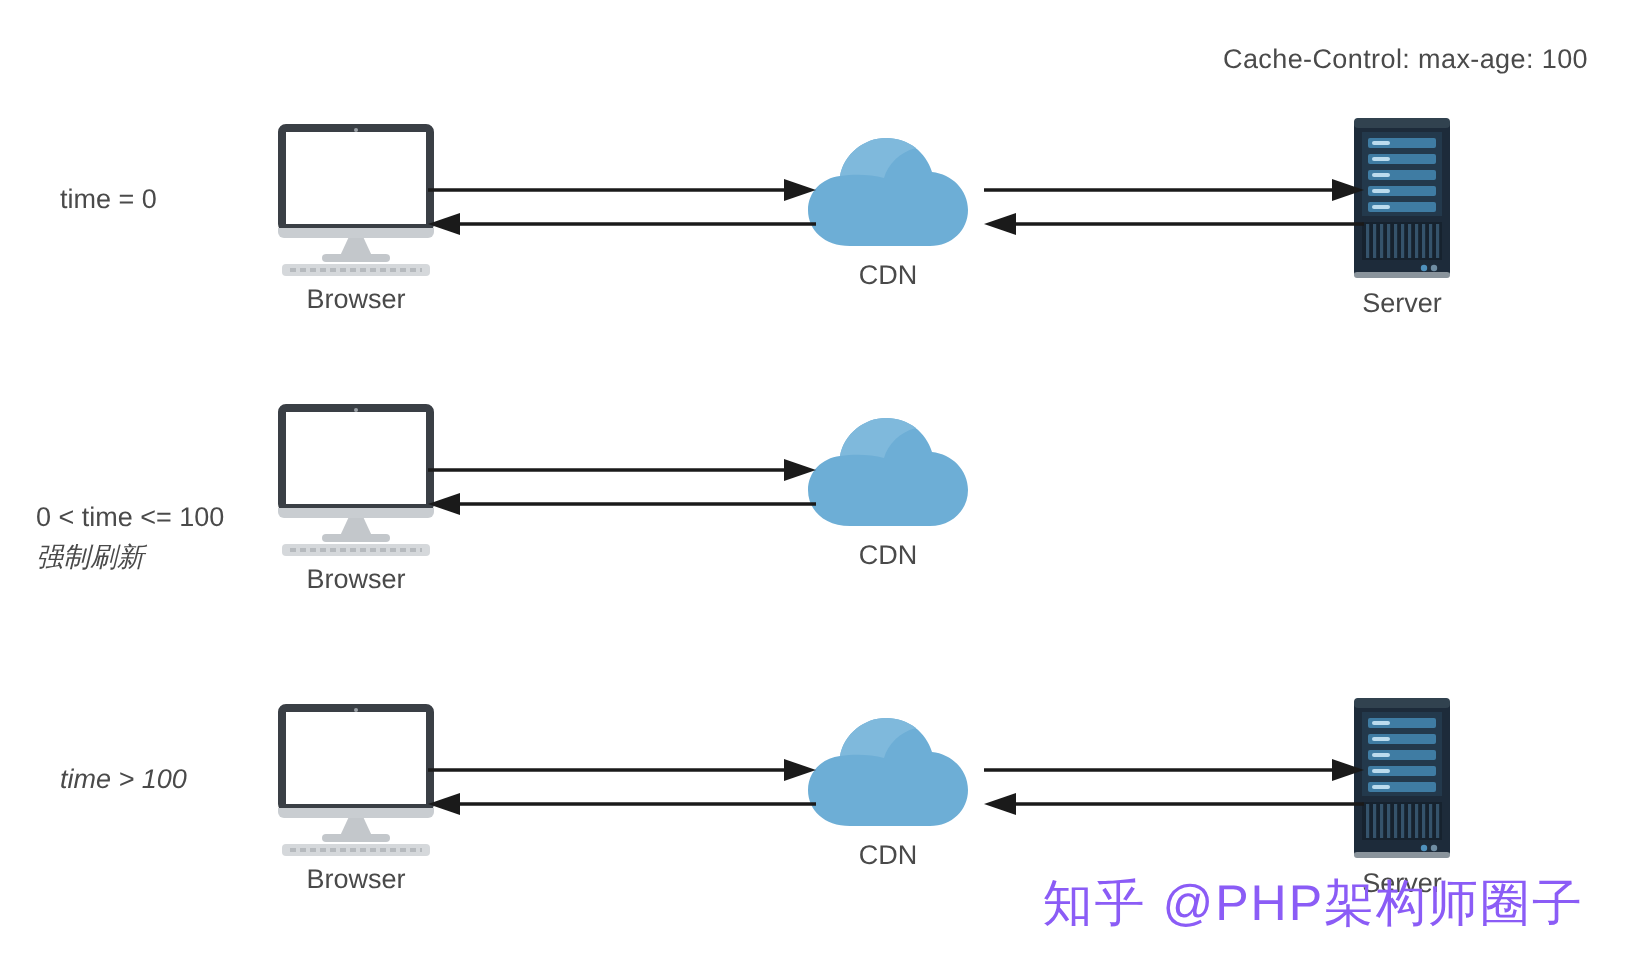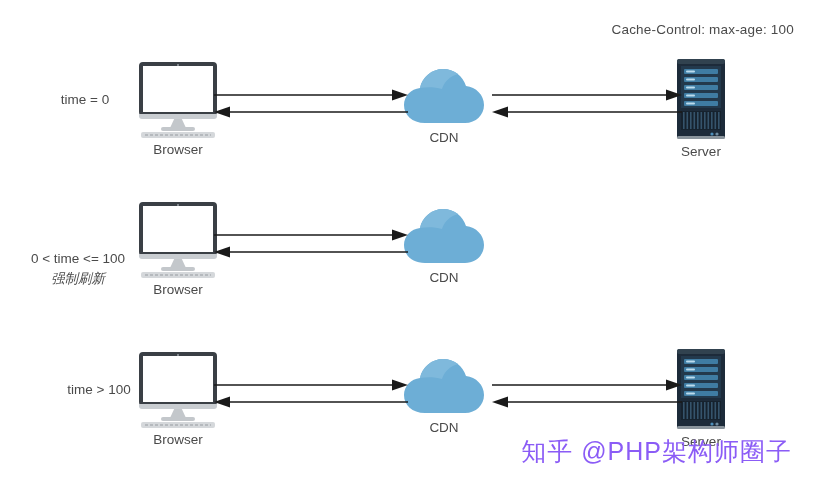--- a/index.html
+++ b/index.html
@@ -30,21 +30,21 @@
     top: 22px;
     font-size: 13.5px;
     color: #4a4a4a;
     letter-spacing: 0.2px;
     white-space: nowrap;
   }
 
   
   .row-label {
     position: absolute;
-    text-align: center;
+    text-align: left;
     font-size: 13.5px;
     color: #4a4a4a;
     line-height: 1.45;
     white-space: nowrap;
   }
   .row-label .sub {
     display: block;
     font-size: 13.5px;
     font-style: italic;
   }
@@ -303,21 +303,21 @@
     <div class="node-label">CDN</div>
   </div>
 
   <svg class="arrow-svg" style="left: 214px; top: 226px;" width="194" height="34">
     <line class="arrow-line" x1="0" y1="9" x2="181" y2="9"></line>
     <polygon class="arrow-head" points="194,9 178,3.5 178,14.5"></polygon>
     <line class="arrow-line" x1="194" y1="26" x2="13" y2="26"></line>
     <polygon class="arrow-head" points="0,26 16,20.5 16,31.5"></polygon>
   </svg>
 
-  <div class="row-label" style="left: 44px; top: 380px; width: 110px;">
+  <div class="row-label" style="left: 30px; top: 380px; width: 110px; font-style: italic;">
     <span>time &gt; 100</span>
   </div>
 
   <div class="node" style="left: 138px; top: 352px; width: 80px;">
     <div class="monitor">
       <div class="bezel"></div>
       <div class="cam"></div>
       <div class="chin"></div>
       <div class="neck"></div>
       <div class="base"></div>

